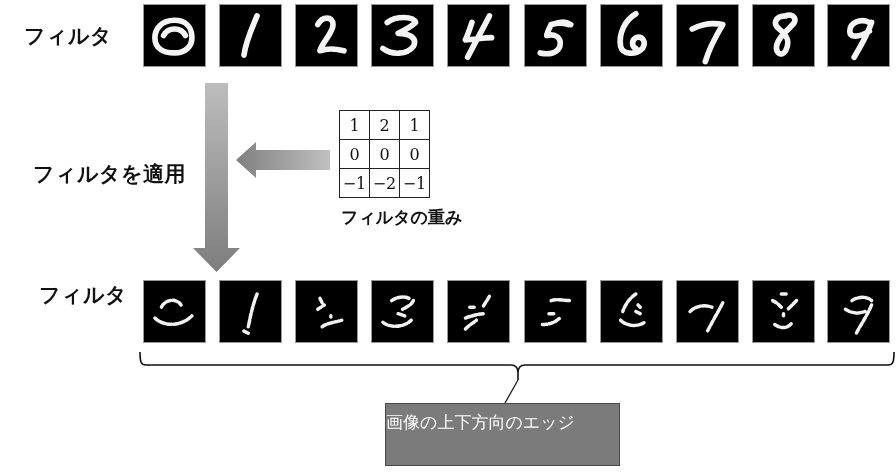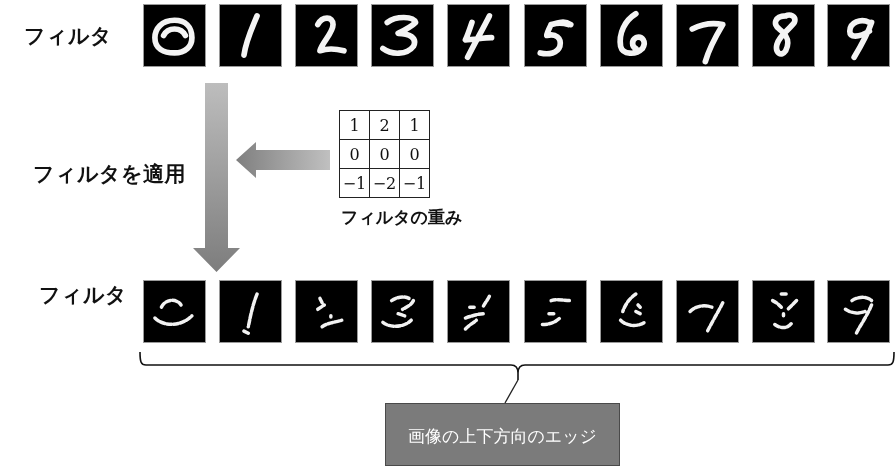--- a/index.html
+++ b/index.html
@@ -12,22 +12,22 @@
   .digit-box svg { width: 100%; height: 100%; display: block; }
   .digit-stroke { fill: none; stroke: #f4f4f4; stroke-linecap: round; stroke-linejoin: round; filter: blur(0.35px); }
   .edge-stroke { fill: none; stroke: #f2f2f2; stroke-linecap: round; stroke-linejoin: round; stroke-dasharray: 2.2 0.9; }
   table.filter { position: absolute; left: 339px; top: 110px; border-collapse: collapse;
                  font-family: "DejaVu Serif", "Liberation Serif", serif; font-size: 16px; }
   table.filter td { width: 29px; height: 28px; border: 1.5px solid #222; text-align: center;
                     padding: 0; color: #111; }
   .filter-caption { font-weight: bold; font-size: 17px; }
   .callout { position: absolute; left: 385px; top: 403px; width: 235px; height: 63px;
              background: #7b7b7b; border: 1.5px solid #4a4a4a; box-sizing: border-box;
-             color: #ffffff; text-align: center; font-size: 17px; line-height: 24px;
-             padding-top: 20px; }
+             color: #ffffff; text-align: left; font-size: 17px; line-height: 24px;
+             padding-top: 6px; }
 </style>
 </head>
 <body>
 
 <div class="abs row-label" style="left:24px; top:22px;">フィルタ</div>
 
 <div id="input-row">
     <div class="digit-box" style="left: 143px; top: 4px;">
       <svg viewBox="0 0 28 28">
         <path d="M14 7 C8 7 5 11 5 15 C5 20 9 22 14 22 C19 22 22 19 22 15 C22 10 19 7 14 7 Z M9 14 C11 10 17 10 19 14" class="digit-stroke" stroke-width="2.6"></path>

